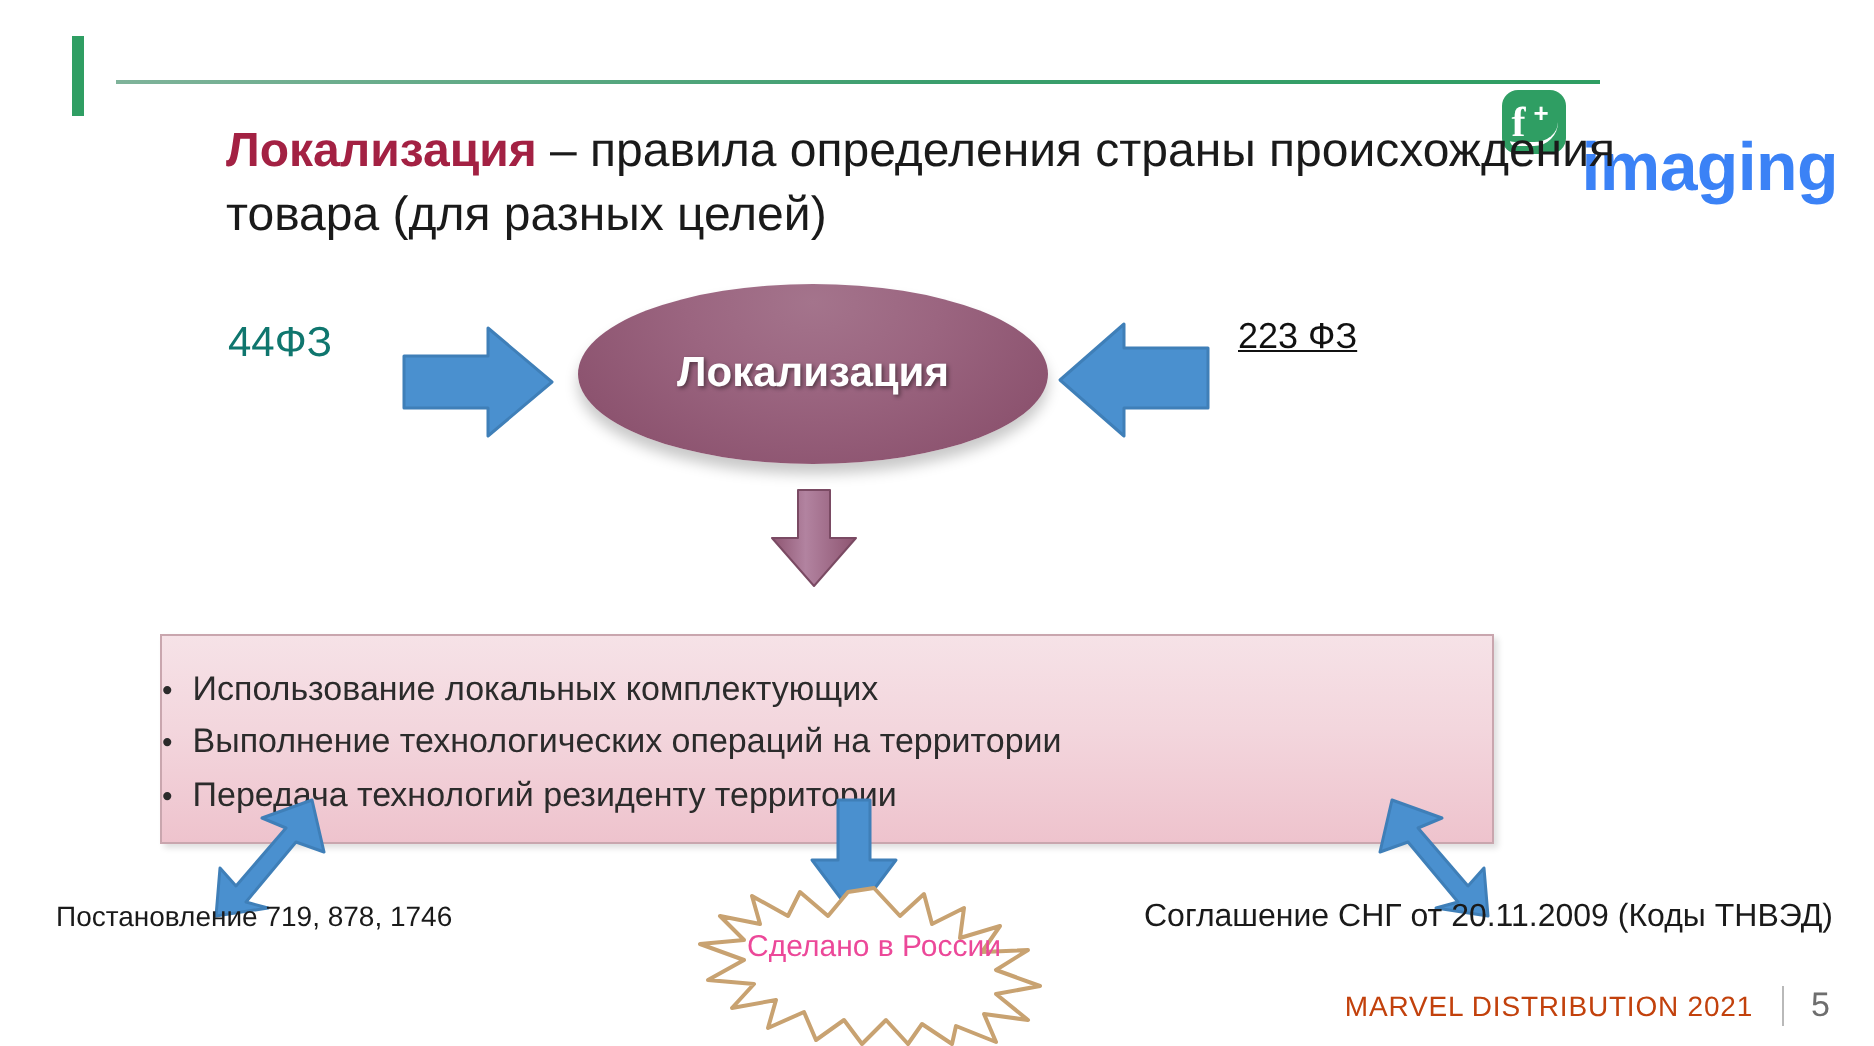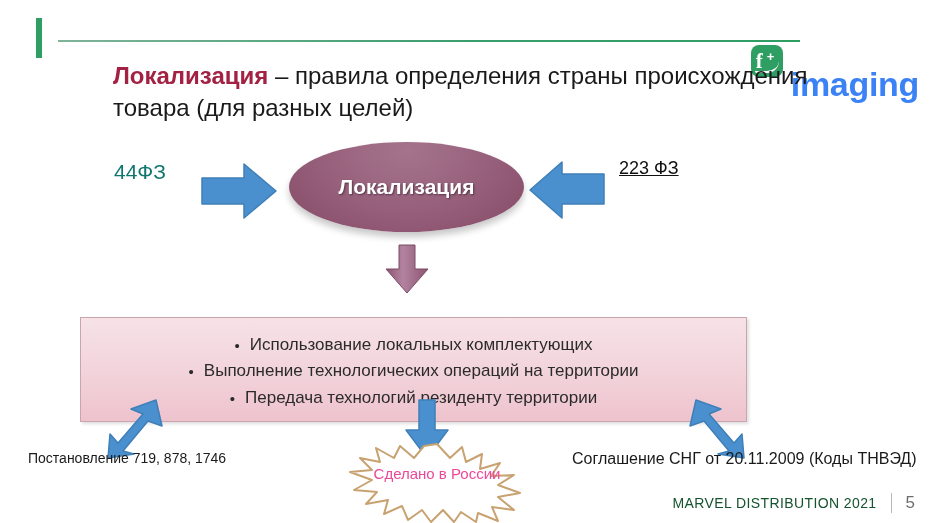--- a/index.html
+++ b/index.html
@@ -180,21 +180,21 @@
     height: 103px;
     background: linear-gradient(to bottom, #f6e2e7 0%, #f3d6dd 45%, #eec3cd 100%);
     border: 1px solid #c9a6ae;
     box-shadow: 2px 2px 3px rgba(0,0,0,0.13);
   }
   .bullets {
     position: absolute;
     left: 0;
     top: 14px;
     width: 100%;
-    text-align: center;
+    text-align: left;
     color: #2b2b2b;
   }
   .bullet-line {
     font-size: 17px;
     line-height: 1.55;
     white-space: nowrap;
     color: #2b2b2b;
   }
   .bullet-dot {
     display: inline-block;
@@ -267,21 +267,21 @@
   
   .footer {
     position: absolute;
     right: 22px;
     bottom: 10px;
     display: flex;
     align-items: center;
     gap: 14px;
   }
   .footer-brand {
-    color: #14532d;
+    color: #c2410c;
     font-size: 14px;
     letter-spacing: 0.4px;
   }
   .footer-sep {
     width: 1px;
     height: 20px;
     background: #b9b9b9;
   }
   .footer-page {
     color: #6e6e6e;

